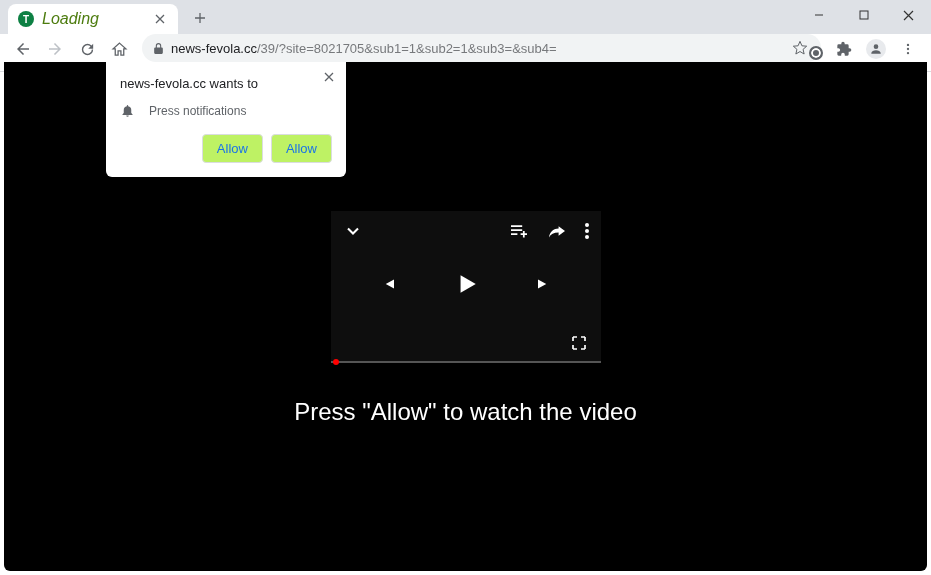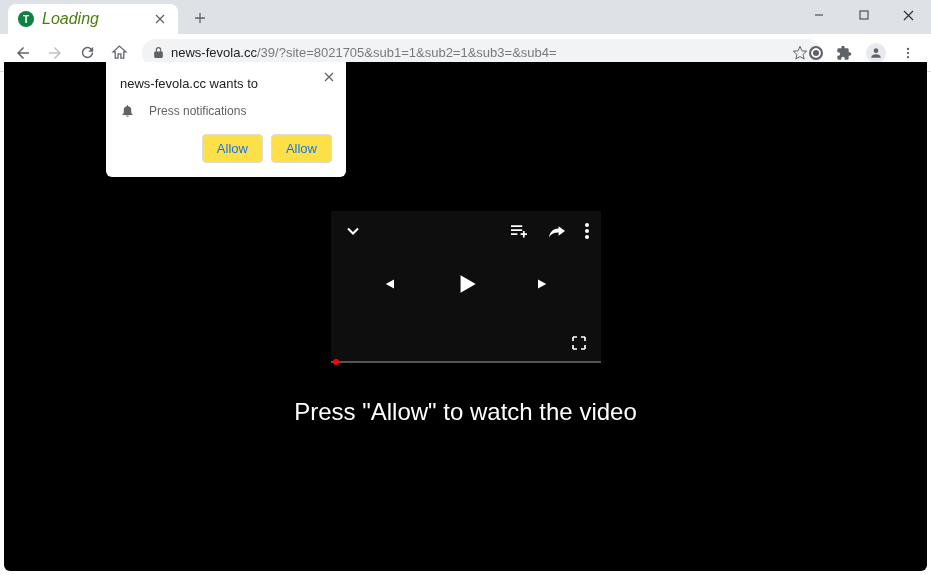--- a/index.html
+++ b/index.html
@@ -9,21 +9,21 @@
     .titlebar { height: 34px; background: #dee1e6; display: flex; align-items: flex-end; position: relative; }
     .tab { background: #fff; height: 30px; margin-left: 8px; border-radius: 8px 8px 0 0; display: flex; align-items: center; padding: 0 10px; min-width: 170px; position: relative; }
     .tab-favicon { width: 16px; height: 16px; border-radius: 50%; background: #0d8043; display: flex; align-items: center; justify-content: center; color: #fff; font-size: 10px; font-weight: bold; margin-right: 8px; }
     .tab-title { font-size: 16px; color: #4d7c0f; flex: 1; font-style: italic; }
     .tab-close { width: 16px; height: 16px; display: flex; align-items: center; justify-content: center; color: #5f6368; cursor: pointer; }
     .new-tab { width: 28px; height: 28px; display: flex; align-items: center; justify-content: center; color: #5f6368; margin-left: 8px; margin-bottom: 2px; cursor: pointer; }
     .window-controls { position: absolute; right: 0; top: 0; display: flex; }
     .win-btn { width: 45px; height: 30px; display: flex; align-items: center; justify-content: center; color: #333; cursor: pointer; }
     
     
-    .toolbar { height: 38px; background: #fff; border-bottom: 1px solid #dadce0; display: flex; align-items: center; padding: 0 8px; gap: 2px; }
+    .toolbar { height: 38px; background: #fff; border-bottom: 1px solid #dadce0; display: flex; align-items: flex-start; padding: 0 8px; gap: 2px; }
     .nav-btn { width: 30px; height: 30px; display: flex; align-items: center; justify-content: center; color: #5f6368; cursor: pointer; border-radius: 50%; }
     .nav-btn.disabled { color: #bdc1c6; }
     .omnibox { flex: 1; height: 28px; background: #f1f3f4; border-radius: 14px; display: flex; align-items: center; padding: 0 10px; margin: 0 6px; }
     .lock-icon { color: #5f6368; margin-right: 6px; display: flex; }
     .url-text { font-size: 13px; color: #202124; flex: 1; white-space: nowrap; overflow: hidden; }
     .url-domain { color: #202124; }
     .url-path { color: #77797c; }
     .ext-btn { width: 30px; height: 30px; display: flex; align-items: center; justify-content: center; color: #5f6368; cursor: pointer; border-radius: 50%; }
     .avatar-circle { width: 20px; height: 20px; border-radius: 50%; background: #e8eaed; display: flex; align-items: center; justify-content: center; }
     .target-circle { width: 14px; height: 14px; border-radius: 50%; background: #5f6368; border: 2px solid #5f6368; box-shadow: inset 0 0 0 2px #fff; }
@@ -31,21 +31,21 @@
     
     .content { position: absolute; top: 62px; left: 4px; right: 4px; bottom: 4px; background: #000; border-radius: 0 0 6px 6px; overflow: hidden; padding-left: 48px; }
     
     
     .perm-prompt { position: absolute; top: 0; left: 102px; width: 240px; background: #fff; border-radius: 0 0 6px 6px; box-shadow: 0 2px 10px rgba(0,0,0,0.25); padding: 14px; z-index: 10; }
     .perm-title { font-size: 13px; color: #202124; margin-bottom: 12px; }
     .perm-row { display: flex; align-items: center; gap: 14px; margin-bottom: 16px; }
     .perm-row-text { font-size: 12px; color: #5f6368; }
     .perm-close { position: absolute; top: 6px; right: 8px; color: #5f6368; cursor: pointer; width: 18px; height: 18px; display: flex; align-items: center; justify-content: center; }
     .perm-actions { display: flex; justify-content: flex-end; gap: 8px; }
-    .perm-btn { border: 1px solid #dadce0; background: #fde047; color: #1a73e8; font-size: 13px; padding: 6px 14px; border-radius: 4px; cursor: pointer; }
+    .perm-btn { border: 1px solid #dadce0; background: #bef264; color: #1a73e8; font-size: 13px; padding: 6px 14px; border-radius: 4px; cursor: pointer; }
     
     
     .player { position: absolute; top: 149px; left: 50%; transform: translateX(-50%); width: 270px; height: 152px; background: #0e0e0e; }
     .player-top { display: flex; justify-content: space-between; padding: 10px 12px; }
     .player-top-right { display: flex; gap: 18px; align-items: center; }
     .player-mid { display: flex; justify-content: center; align-items: center; gap: 56px; margin-top: 18px; }
     .player-icon { color: #fff; display: flex; cursor: pointer; }
     .player-progress { position: absolute; bottom: 0; left: 0; right: 0; height: 2px; background: #555; }
     .player-dot { position: absolute; bottom: -2px; left: 2px; width: 6px; height: 6px; border-radius: 50%; background: #f00; }
     .fullscreen-icon { position: absolute; bottom: 12px; right: 14px; color: #fff; cursor: pointer; }

